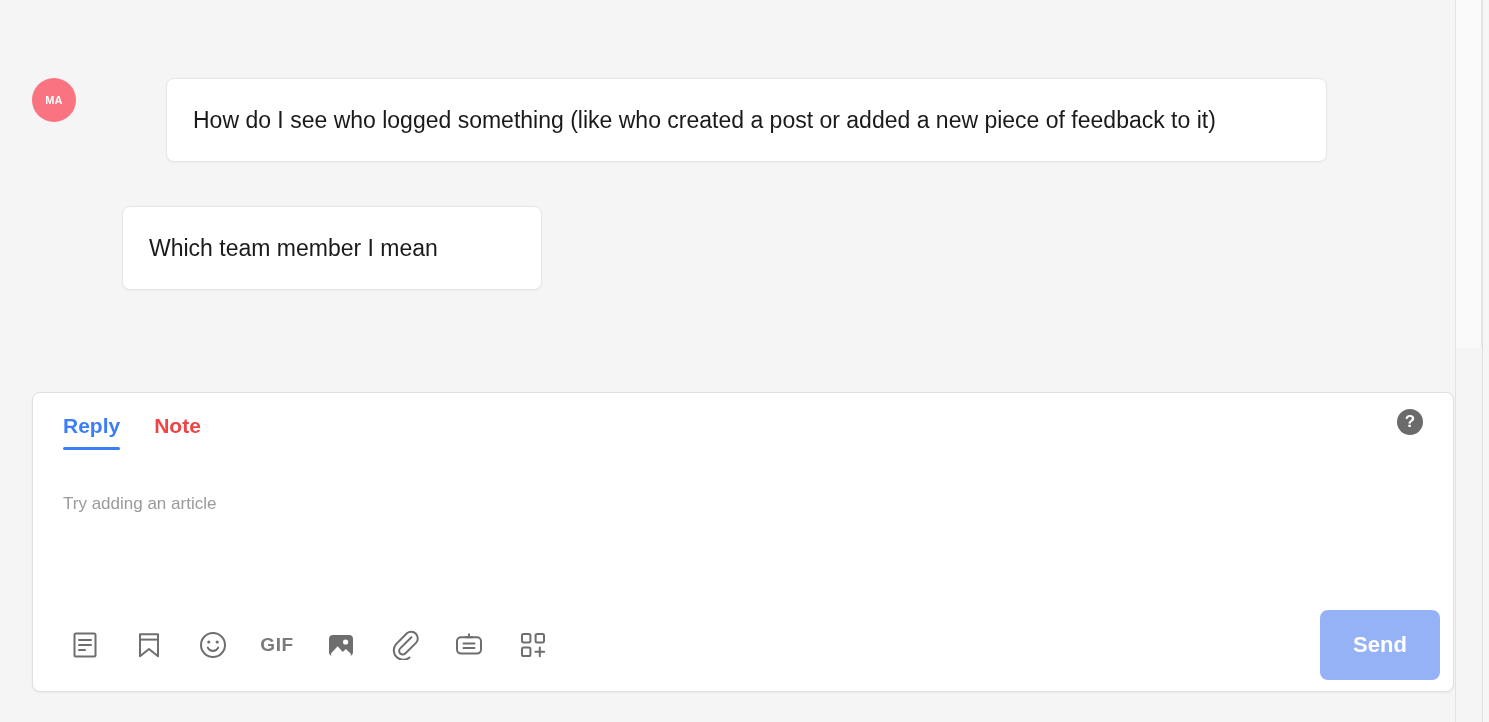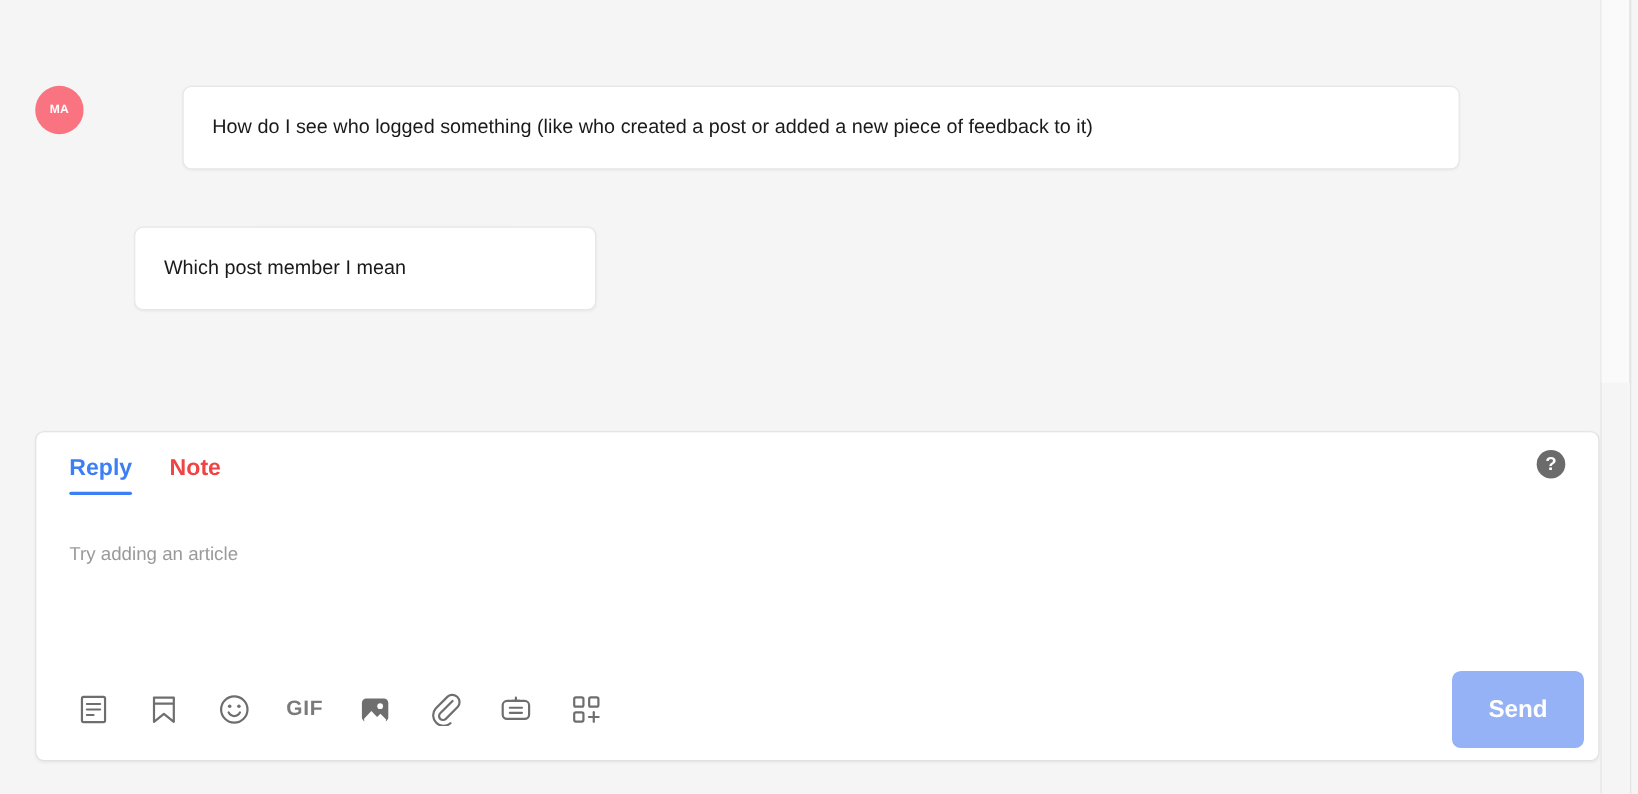--- a/index.html
+++ b/index.html
@@ -90,21 +90,21 @@
     letter-spacing: .3px;
     flex: 0 0 auto;
   }
 
   .bubble {
     background: #ffffff;
     border: 1px solid #e6e6e6;
     border-radius: 8px;
     box-shadow: 0 1px 2px rgba(0,0,0,0.04);
     padding: 22px 26px;
-    font-size: 18px;
+    font-size: 23px;
     line-height: 1.66;
     color: #1a1a1a;
     font-weight: 400;
   }
 
   #msg-1 {
     left: 32px;
     top: 78px;
   }
   #msg-1 .bubble {
@@ -272,21 +272,21 @@
   <div class="conversation-column">
 
     <div class="messages">
 
       <div class="message-row" id="msg-1">
         <div class="avatar">MA</div>
         <div class="bubble">How do I see who logged something (like who created a post or added a new piece of feedback to it)</div>
       </div>
 
       <div class="message-row" id="msg-2">
-        <div class="bubble">Which post member I mean</div>
+        <div class="bubble">Which team member I mean</div>
       </div>
 
     </div>
 
     <div class="composer">
 
       <div class="composer-header">
         <div class="tabs">
           <button class="tab active">Reply</button>
           <button class="tab">Note</button>

